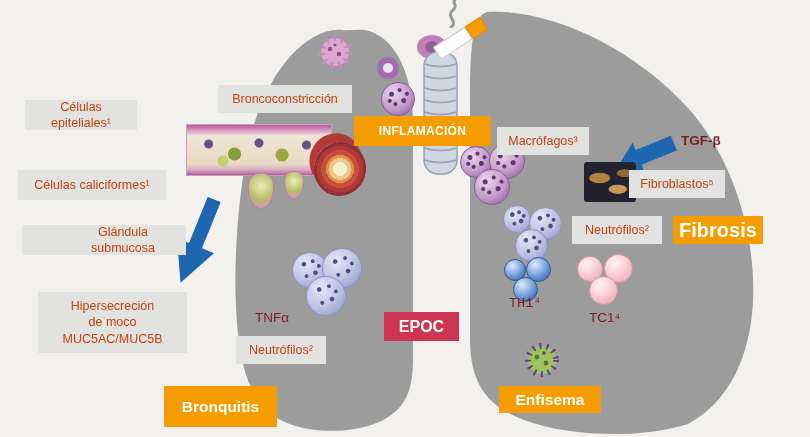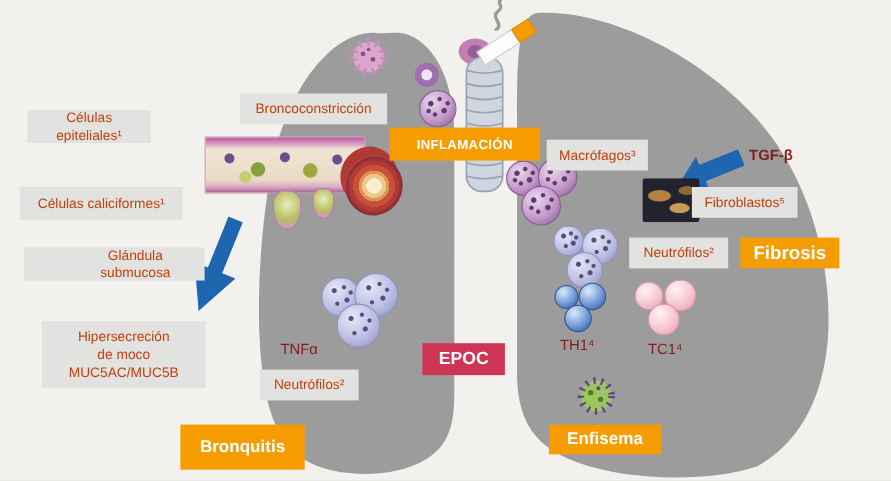--- a/index.html
+++ b/index.html
@@ -177,24 +177,24 @@
   <div class="abs gray-box" style="left:22px;top:225px;width:164px;height:30px;padding-left:44px;">Glándula submucosa</div>
   <div class="abs gray-box prelines" style="left:38px;top:292px;width:149px;height:61px;">Hipersecreción
 de moco
 MUC5AC/MUC5B</div>
   <div class="abs gray-box" style="left:497px;top:127px;width:92px;height:28px;">Macrófagos³</div>
   <div class="abs gray-box" style="left:629px;top:170px;width:96px;height:28px;">Fibroblastos⁵</div>
   <div class="abs gray-box" style="left:572px;top:216px;width:90px;height:28px;">Neutrófilos²</div>
   <div class="abs gray-box" style="left:236px;top:336px;width:90px;height:28px;">Neutrófilos²</div>
 
   <div class="abs orange-box" style="left:354px;top:116px;width:137px;height:30px;font-size:12px;letter-spacing:.3px;">INFLAMACIÓN</div>
-  <div class="abs orange-box" style="left:673px;top:216px;width:90px;height:28px;font-size:17px;">Fibrosis</div>
+  <div class="abs orange-box" style="left:673px;top:216px;width:90px;height:28px;font-size:20px;">Fibrosis</div>
   <div class="abs orange-box" style="left:164px;top:386px;width:113px;height:41px;font-size:15.5px;">Bronquitis</div>
   <div class="abs orange-box" style="left:499px;top:386px;width:102px;height:27px;font-size:15.5px;">Enfisema</div>
 
   <div class="abs red-box" style="left:384px;top:312px;width:75px;height:29px;">EPOC</div>
 
   <div class="abs plain-label" style="left:681px;top:133px;font-weight:600;">TGF-β</div>
   <div class="abs plain-label" style="left:255px;top:310px;">TNFα</div>
-  <div class="abs plain-label" style="left:509px;top:306px;">TH1⁴</div>
+  <div class="abs plain-label" style="left:509px;top:296px;font-family:Liberation Mono, monospace;">TH1⁴</div>
   <div class="abs plain-label" style="left:589px;top:310px;">TC1⁴</div>
 
 </div>
 
 </body></html>

